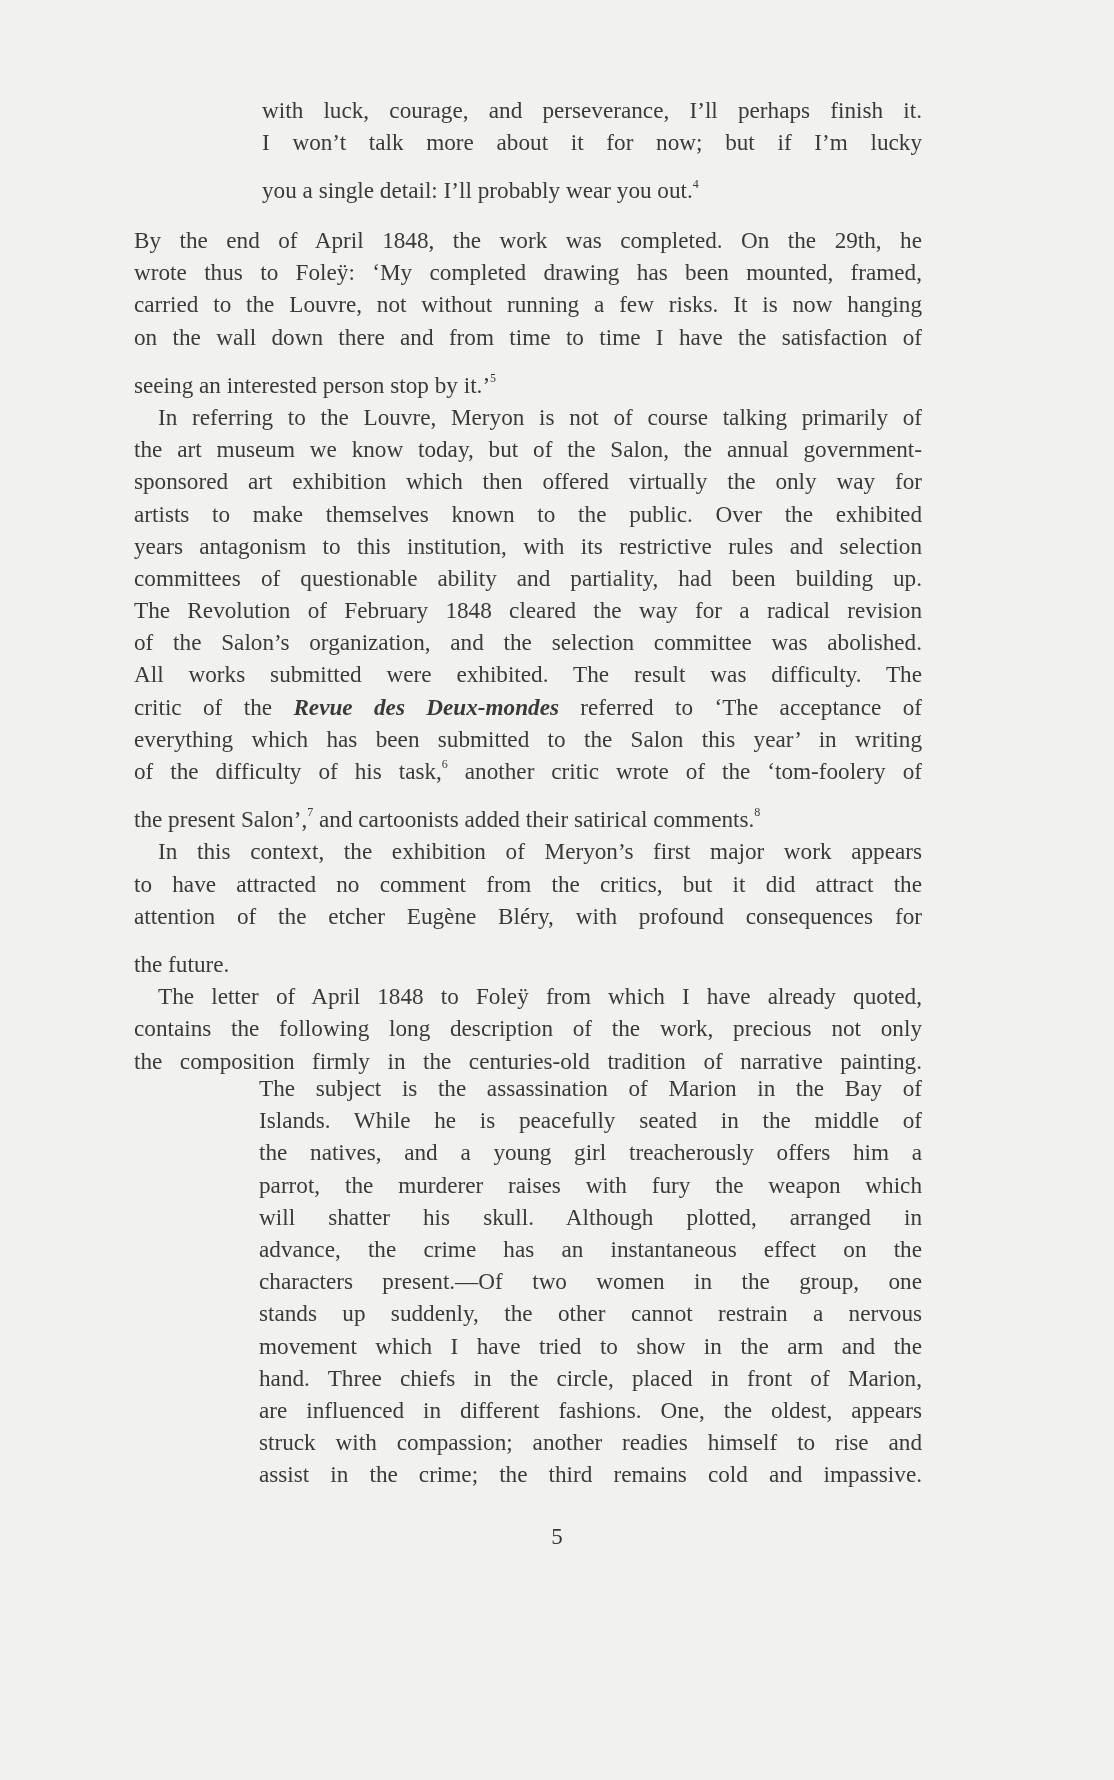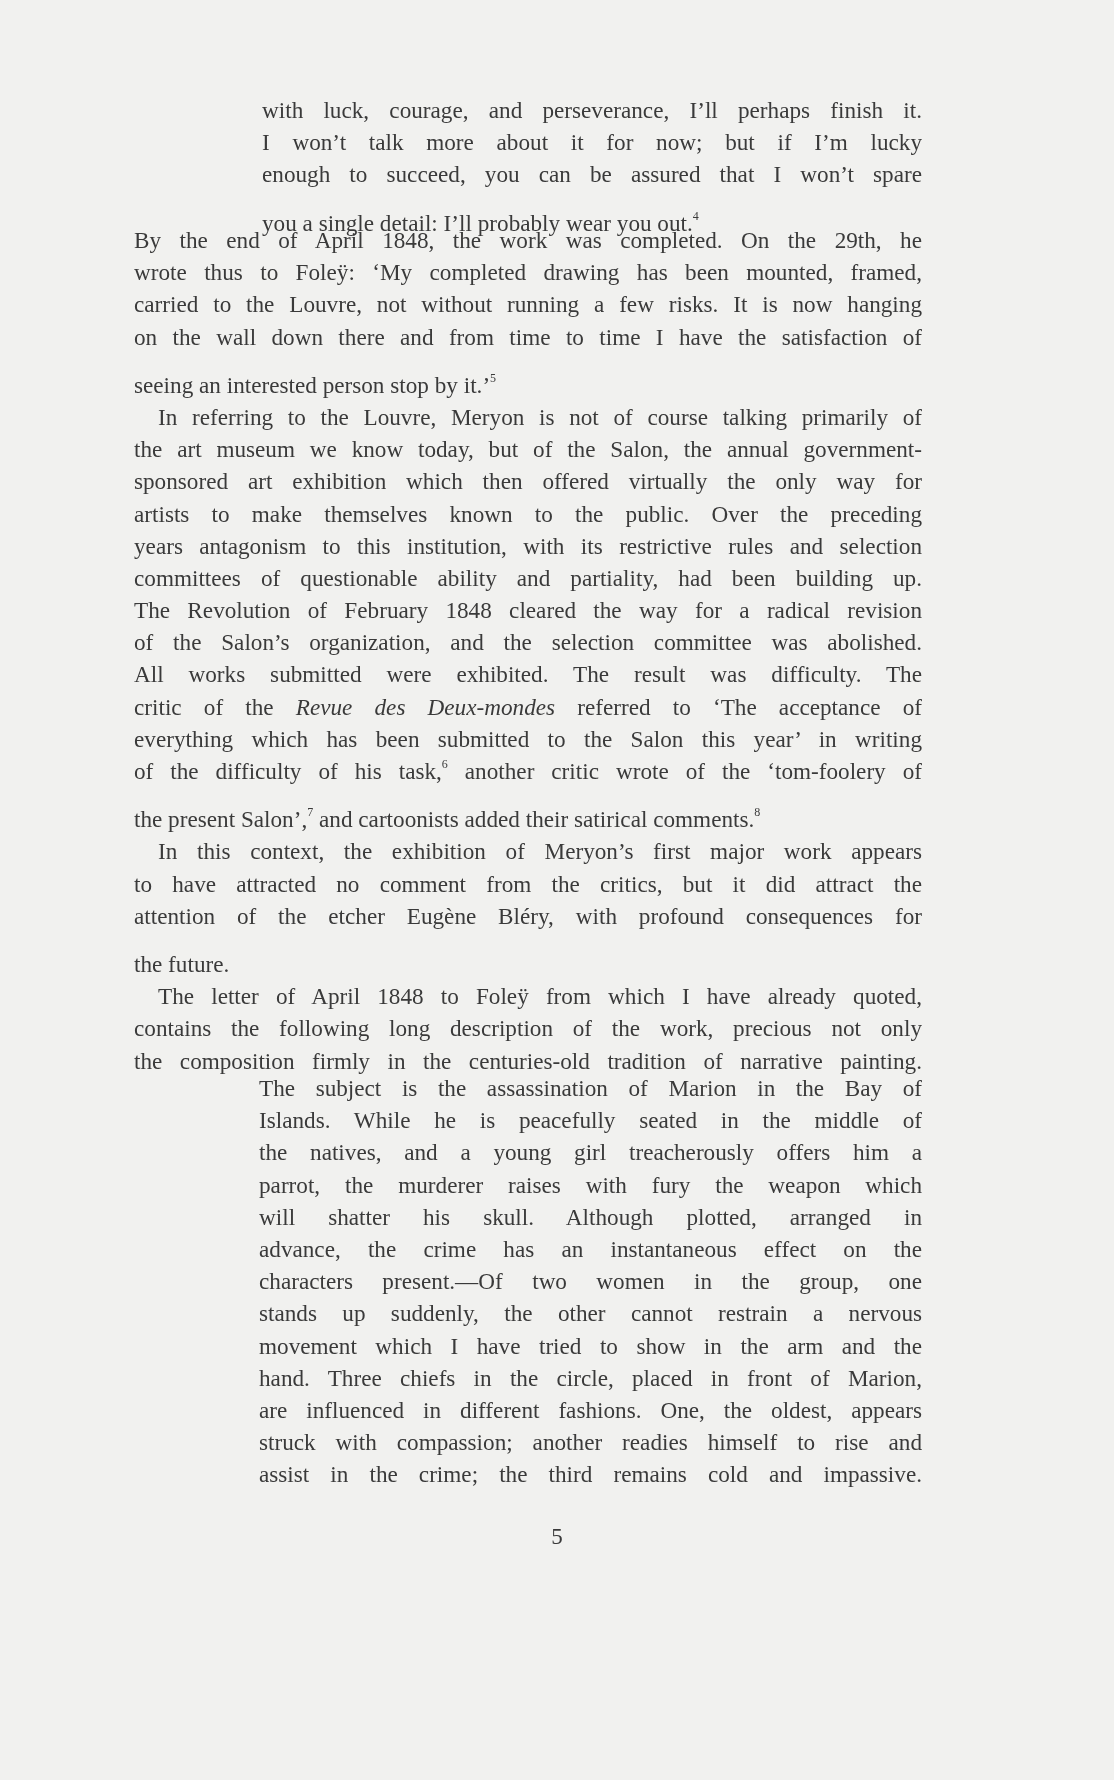--- a/index.html
+++ b/index.html
@@ -57,55 +57,54 @@
     .indent {
       padding-left: 24px;
     }
     sup {
       font-size: 12px;
       line-height: 0;
       vertical-align: super;
       position: relative;
       top: -2px;
     }
-    em { font-style: italic; }
+    em { font-style: italic; font-weight: bold; }
     .page-number {
       position: absolute;
       left: 0;
       width: 1114px;
       top: 1524px;
       text-align: center;
       font-size: 23px;
       color: #3a3a3a;
     }
   </style>
 </head>
 <body>
 
 <div class="page">
 
   <div class="text-block quote-top">
     <span class="line">with luck, courage, and perseverance, I’ll perhaps finish it.</span>
     <span class="line">I won’t talk more about it for now; but if I’m lucky</span>
-    <span class="line">enough to succeed, you can be assured that I won’t spare</span>
     <span class="line last"><span>you a single detail: I’ll probably wear you out.</span><sup>4</sup></span>
   </div>
 
   <div class="text-block body-text">
 
     <span class="line">By the end of April 1848, the work was completed. On the 29th, he</span>
     <span class="line">wrote thus to Foleÿ: ‘My completed drawing has been mounted, framed,</span>
     <span class="line">carried to the Louvre, not without running a few risks. It is now hanging</span>
     <span class="line">on the wall down there and from time to time I have the satisfaction of</span>
     <span class="line last"><span>seeing an interested person stop by it.’</span><sup>5</sup></span>
 
     <span class="line indent">In referring to the Louvre, Meryon is not of course talking primarily of</span>
     <span class="line">the art museum we know today, but of the Salon, the annual government-</span>
     <span class="line">sponsored art exhibition which then offered virtually the only way for</span>
-    <span class="line">artists to make themselves known to the public. Over the preceding</span>
+    <span class="line">artists to make themselves known to the public. Over the exhibited</span>
     <span class="line">years antagonism to this institution, with its restrictive rules and selection</span>
     <span class="line">committees of questionable ability and partiality, had been building up.</span>
     <span class="line">The Revolution of February 1848 cleared the way for a radical revision</span>
     <span class="line">of the Salon’s organization, and the selection committee was abolished.</span>
     <span class="line">All works submitted were exhibited. The result was difficulty. The</span>
     <span class="line"><span>critic of the </span><em>Revue des Deux-mondes</em><span> referred to ‘The acceptance of</span></span>
     <span class="line">everything which has been submitted to the Salon this year’ in writing</span>
     <span class="line"><span>of the difficulty of his task,</span><sup>6</sup><span> another critic wrote of the ‘tom-foolery of</span></span>
     <span class="line last"><span>the present Salon’,</span><sup>7</sup><span> and cartoonists added their satirical comments.</span><sup>8</sup></span>
 

